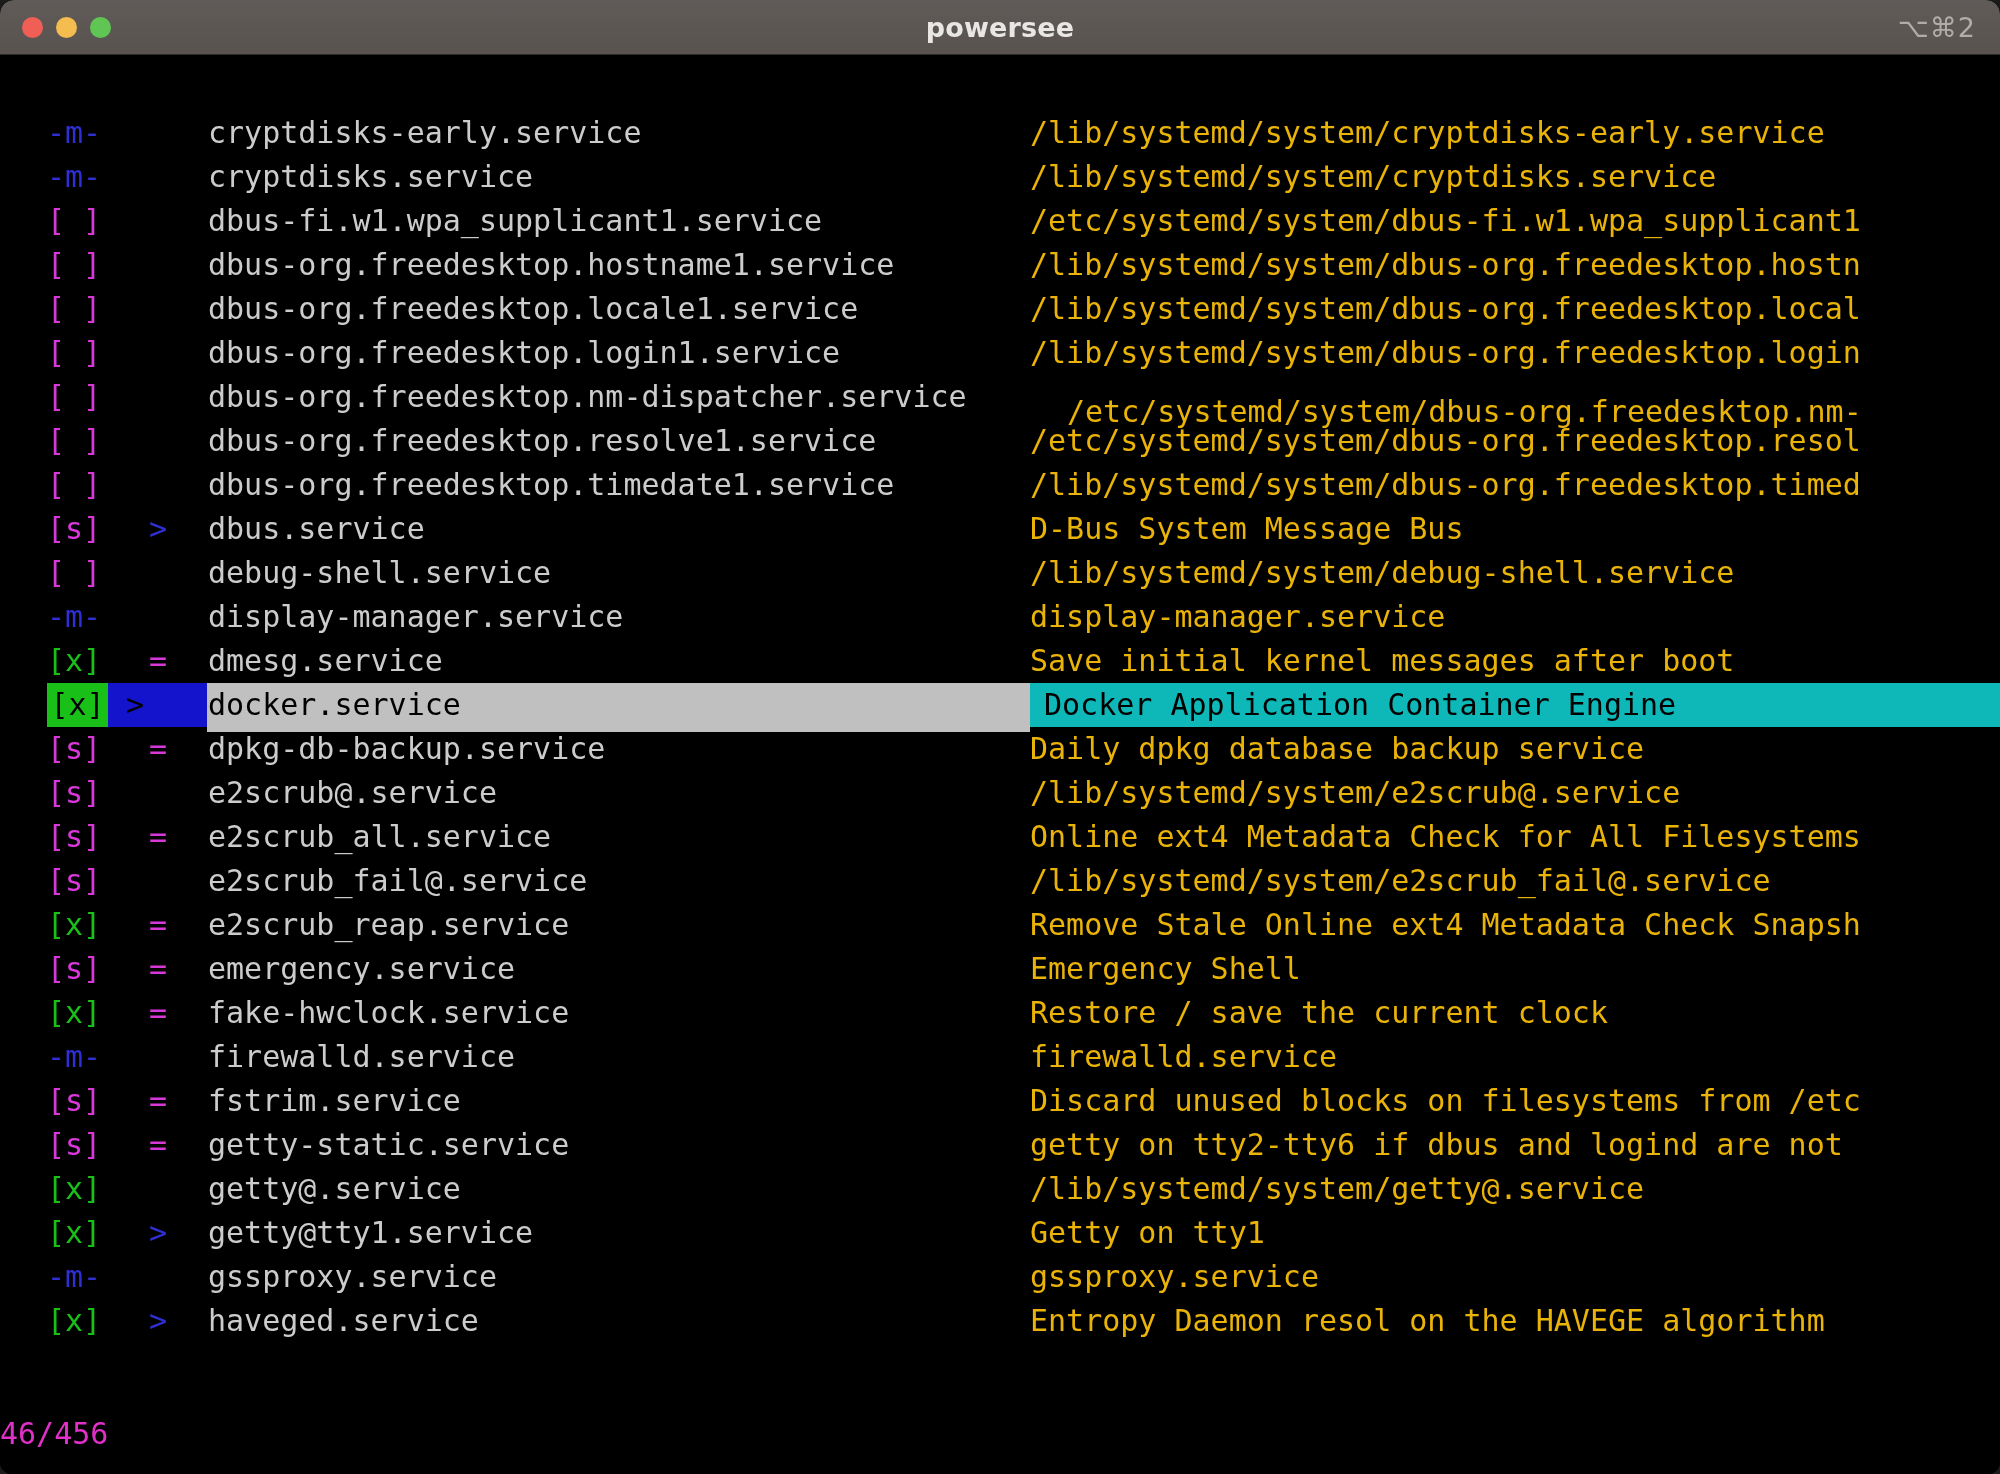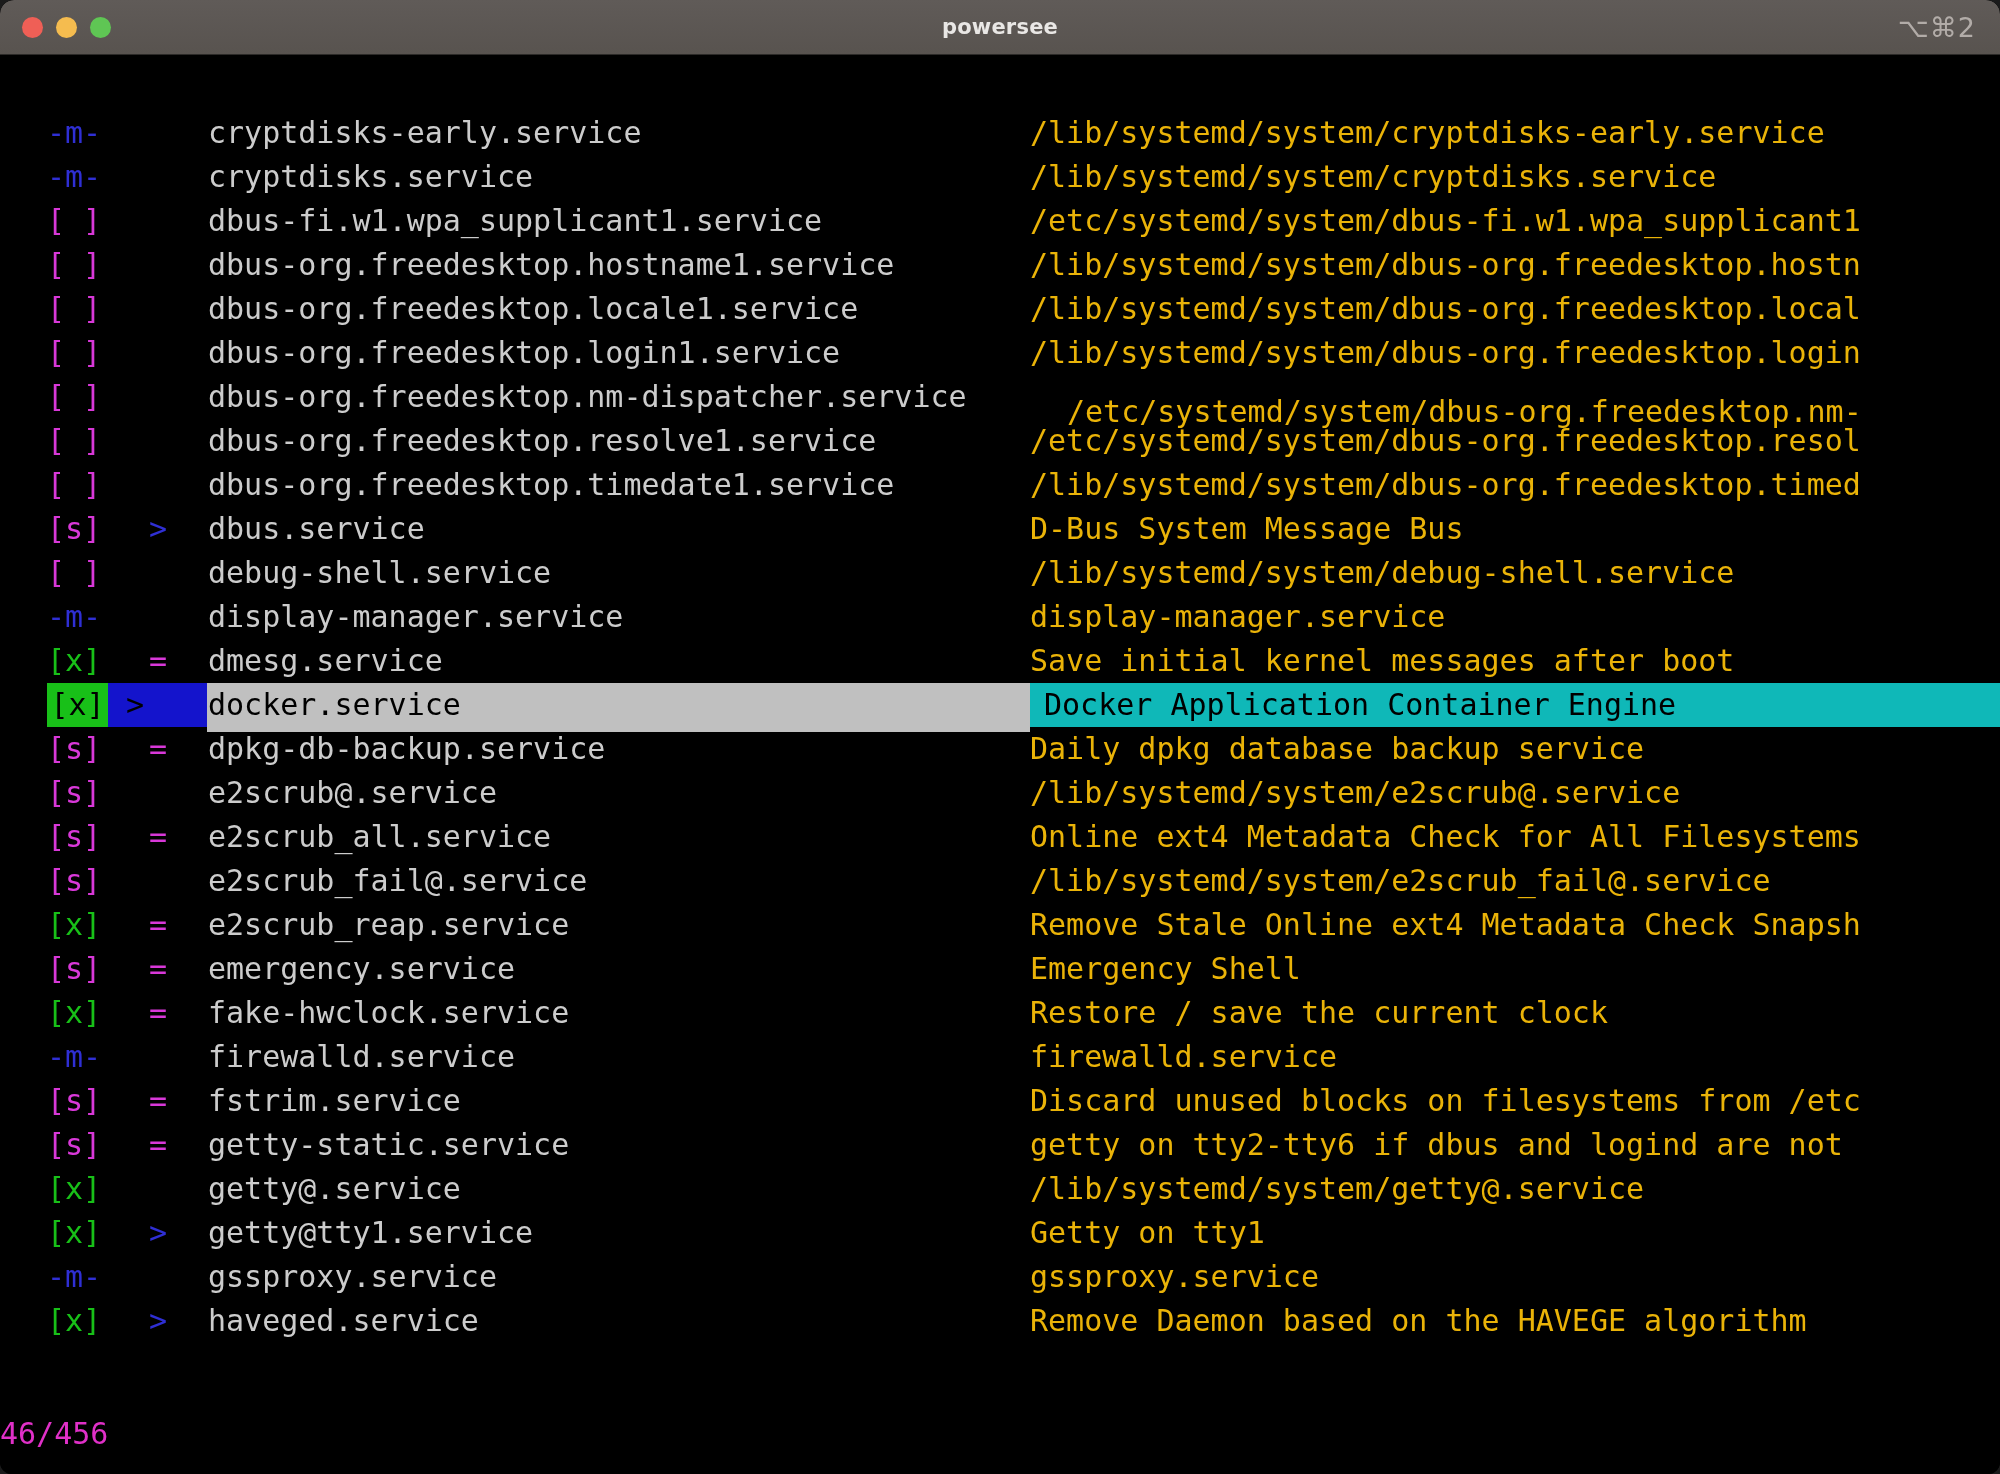--- a/index.html
+++ b/index.html
@@ -48,21 +48,21 @@
   }
   .dot.red    { background: #ef5f56; }
   .dot.yellow { background: #f5bc4f; }
   .dot.green  { background: #5fc654; }
 
   .title {
     position: absolute;
     left: 0; right: 0;
     text-align: center;
     font-family: "DejaVu Sans", sans-serif;
-    font-size: 21px;
+    font-size: 27px;
     font-weight: bold;
     color: #e9e7e5;
     letter-spacing: .2px;
     pointer-events: none;
   }
   .shortcut {
     position: absolute;
     right: 24px;
     font-family: "DejaVu Sans", sans-serif;
     font-size: 27px;
@@ -175,18 +175,18 @@
         <div class="row"><span class="cell c-state magenta">[s]</span><span class="cell c-name white">e2scrub_fail@.service</span><span class="cell c-desc cyan">/lib/systemd/system/e2scrub_fail@.service</span></div>
         <div class="row"><span class="cell c-state green">[x]</span><span class="cell c-mark magenta">=</span><span class="cell c-name white">e2scrub_reap.service</span><span class="cell c-desc cyan">Remove Stale Online ext4 Metadata Check Snapsh</span></div>
         <div class="row"><span class="cell c-state magenta">[s]</span><span class="cell c-mark magenta">=</span><span class="cell c-name white">emergency.service</span><span class="cell c-desc cyan">Emergency Shell</span></div>
         <div class="row"><span class="cell c-state green">[x]</span><span class="cell c-mark magenta">=</span><span class="cell c-name white">fake-hwclock.service</span><span class="cell c-desc cyan">Restore / save the current clock</span></div>
         <div class="row"><span class="cell c-state blue">-m-</span><span class="cell c-name white">firewalld.service</span><span class="cell c-desc cyan">firewalld.service</span></div>
         <div class="row"><span class="cell c-state magenta">[s]</span><span class="cell c-mark magenta">=</span><span class="cell c-name white">fstrim.service</span><span class="cell c-desc cyan">Discard unused blocks on filesystems from /etc</span></div>
         <div class="row"><span class="cell c-state magenta">[s]</span><span class="cell c-mark magenta">=</span><span class="cell c-name white">getty-static.service</span><span class="cell c-desc cyan">getty on tty2-tty6 if dbus and logind are not</span></div>
         <div class="row"><span class="cell c-state green">[x]</span><span class="cell c-name white">getty@.service</span><span class="cell c-desc cyan">/lib/systemd/system/getty@.service</span></div>
         <div class="row"><span class="cell c-state green">[x]</span><span class="cell c-mark blue">&gt;</span><span class="cell c-name white">getty@tty1.service</span><span class="cell c-desc cyan">Getty on tty1</span></div>
         <div class="row"><span class="cell c-state blue">-m-</span><span class="cell c-name white">gssproxy.service</span><span class="cell c-desc cyan">gssproxy.service</span></div>
-        <div class="row"><span class="cell c-state green">[x]</span><span class="cell c-mark blue">&gt;</span><span class="cell c-name white">haveged.service</span><span class="cell c-desc cyan">Remove Daemon based on the HAVEGE algorithm</span></div>
+        <div class="row"><span class="cell c-state green">[x]</span><span class="cell c-mark blue">&gt;</span><span class="cell c-name white">haveged.service</span><span class="cell c-desc cyan">Entropy Daemon resol on the HAVEGE algorithm</span></div>
       </div>
     <div class="status">46/456</div>
   </div>
 
 </div>
 
 </body></html>

